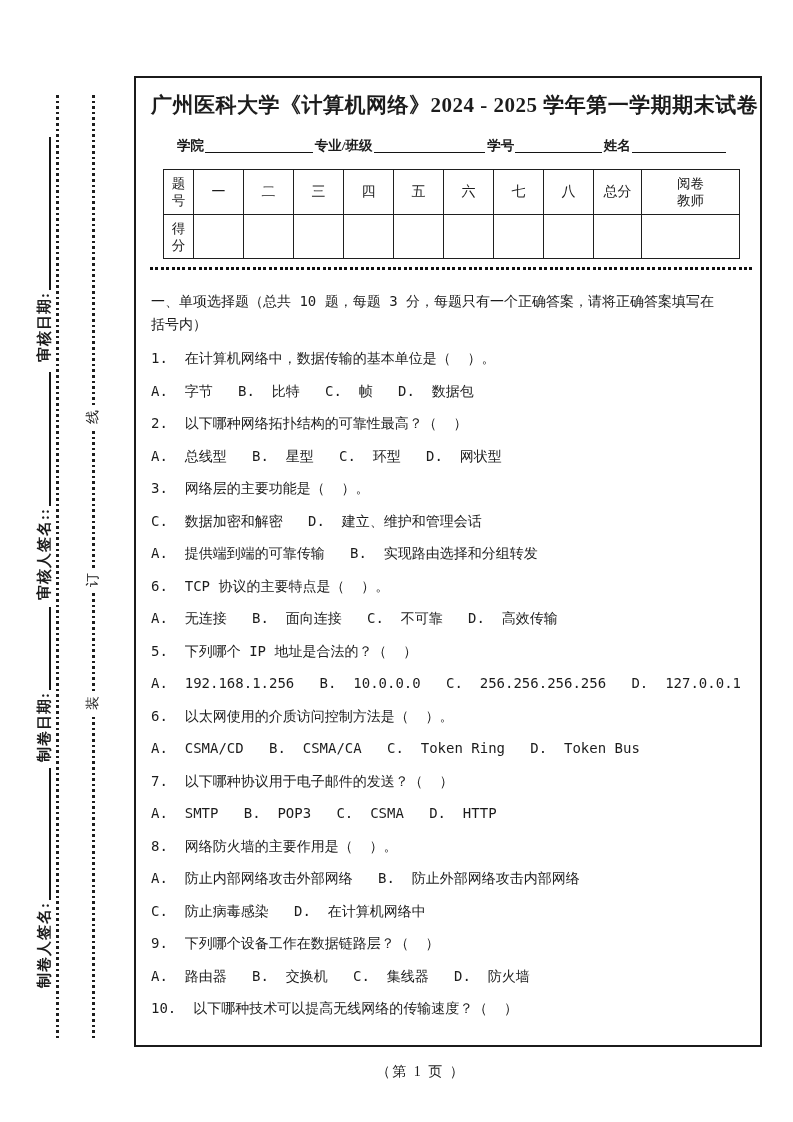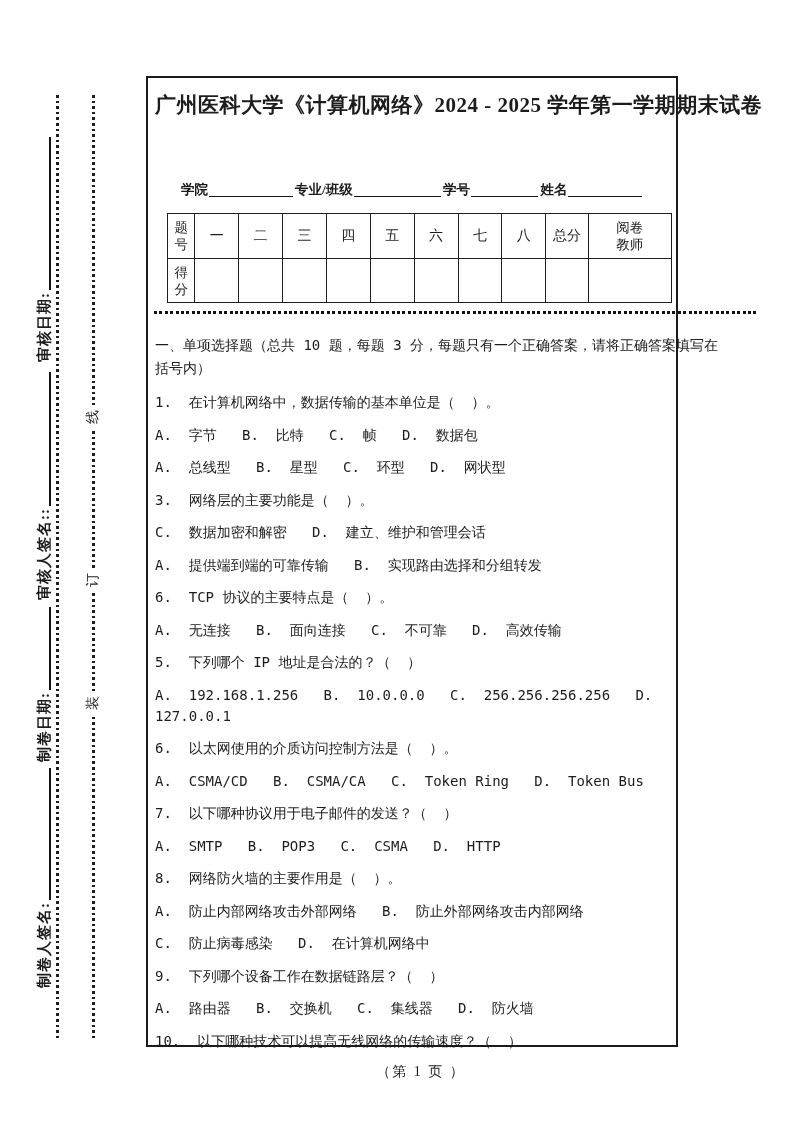--- a/index.html
+++ b/index.html
@@ -31,37 +31,37 @@
   .m-group .m-blank { flex:1; border-bottom:2px solid #141414; margin-bottom:3px; min-width:40px; }
 
   .bind-char {
     position:absolute; width:24px; height:24px; left:81px;
     background:#ffffff; text-align:center; line-height:24px;
     font-size:14px; transform:rotate(-90deg);
   }
 
   
   .sheet {
-    position:absolute; left:146px; top:76px;
-    width:532px; height:971px; box-sizing:border-box;
+    position:absolute; left:134px; top:76px;
+    width:628px; height:971px; box-sizing:border-box;
     border:2px solid #1b1b1b;
-    padding:8px 4px 0 5px;
+    padding:8px 4px 0 13px;
   }
 
   .title {
     font-size:21px; font-weight:bold; line-height:30px;
     margin:4px 0 0 2px; white-space:nowrap; letter-spacing:0.5px;
   }
 
   .form-row {
     display:flex; align-items:flex-end;
     margin:17px 28px 0 28px;
     font-weight:bold; font-size:13.5px; line-height:18px;
   }
-  .f-label { white-space:nowrap;margin-top:44px; }
+  .f-label { white-space:nowrap; }
   .f-blank { border-bottom:1.6px solid #141414; margin:0 2px 2px 1px; height:14px; }
   .fb0 { flex:1.12; } .fb1 { flex:1.16; } .fb2 { flex:0.9; } .fb3 { flex:0.98; }
 
   table.score {
     border-collapse:collapse; table-layout:fixed;
     margin:14px 0 0 14px;
     font-size:14px; text-align:center;
   }
   table.score td {
     border:1.6px solid #1f1f1f; padding:0;
@@ -180,20 +180,21 @@
       </tr>
     </tbody>
       </table>
 
     <div class="dotted-sep"></div>
 
     <div class="q-area">
       <div class="section-heading">一、单项选择题（总共 10 题，每题 3 分，每题只有一个正确答案，请将正确答案填写在括号内）</div>
       <div class="q-line">1.  在计算机网络中，数据传输的基本单位是（  ）。</div>
       <div class="q-line">A.  字节   B.  比特   C.  帧   D.  数据包</div>
+      <div class="q-line">2.  以下哪种网络拓扑结构的可靠性最高？（  ）</div>
       <div class="q-line">A.  总线型   B.  星型   C.  环型   D.  网状型</div>
       <div class="q-line">3.  网络层的主要功能是（  ）。</div>
       <div class="q-line">C.  数据加密和解密   D.  建立、维护和管理会话</div>
       <div class="q-line">A.  提供端到端的可靠传输   B.  实现路由选择和分组转发</div>
       <div class="q-line">6.  TCP 协议的主要特点是（  ）。</div>
       <div class="q-line">A.  无连接   B.  面向连接   C.  不可靠   D.  高效传输</div>
       <div class="q-line">5.  下列哪个 IP 地址是合法的？（  ）</div>
       <div class="q-line">A.  192.168.1.256   B.  10.0.0.0   C.  256.256.256.256   D.  127.0.0.1</div>
       <div class="q-line">6.  以太网使用的介质访问控制方法是（  ）。</div>
       <div class="q-line">A.  CSMA/CD   B.  CSMA/CA   C.  Token Ring   D.  Token Bus</div>

